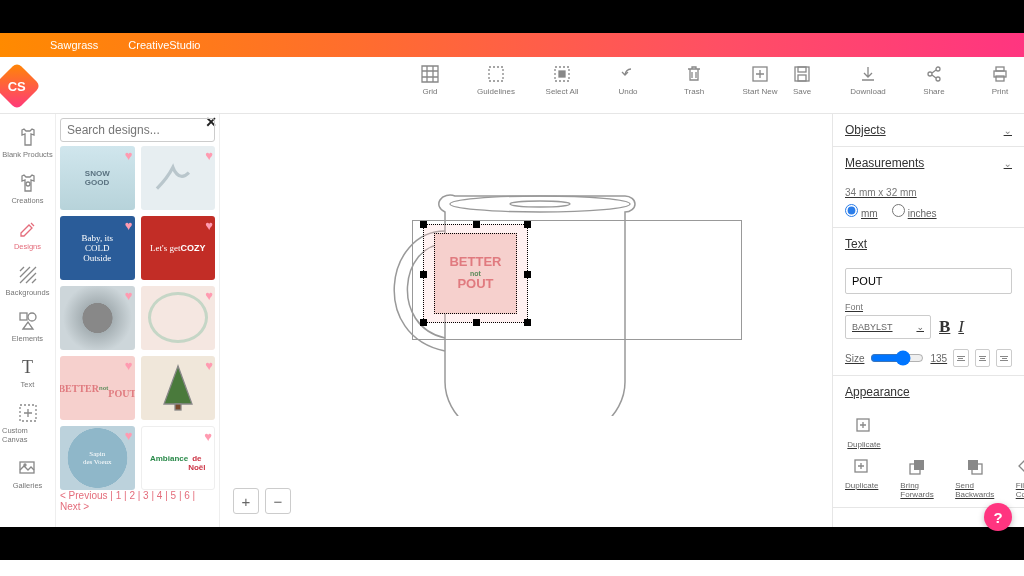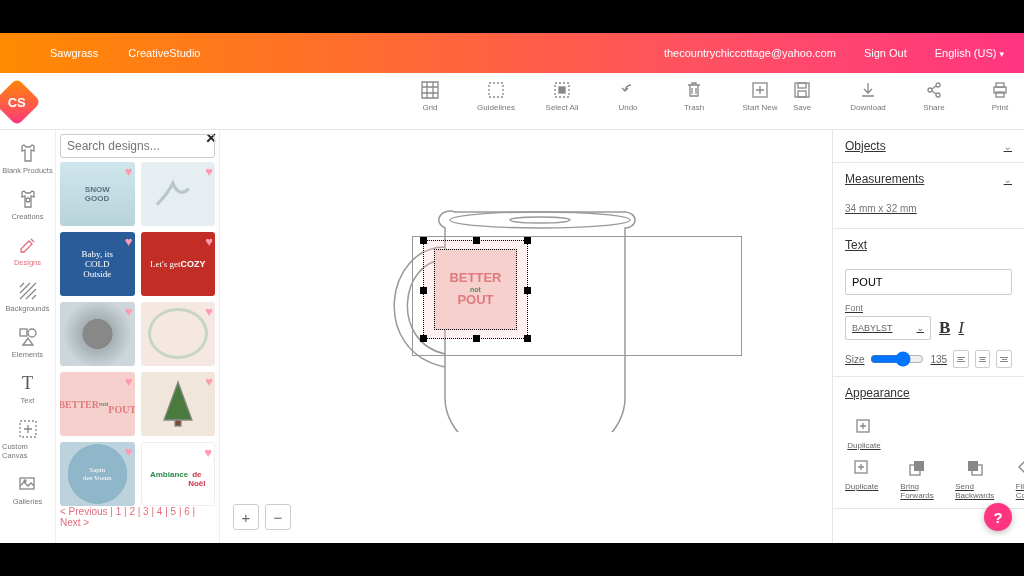--- a/index.html
+++ b/index.html
@@ -1,21 +1,21 @@
 <!DOCTYPE html>
 <html><head>
 <meta charset="utf-8">
 <style>
   * { box-sizing: border-box; margin: 0; padding: 0; font-family: Arial, Helvetica, sans-serif; }
   body { width: 1024px; height: 576px; overflow: hidden; background: #fff; }
   .letterbox-top, .letterbox-bottom { background: #000; height: 33px; width: 100%; }
 
   
   .topbar {
-    height: 40px;
+    height: 24px;
     background: linear-gradient(90deg, #ff8a00 0%, #ff6d2e 35%, #ff4f64 70%, #ff3580 100%);
     display: flex; align-items: center; color: #fff; font-size: 11px; padding: 0 20px 0 50px;
   }
   .topbar .brand-left { display: flex; gap: 30px; }
   .topbar .right { margin-left: auto; display: flex; gap: 28px; align-items: center; }
   .lang-chevron { font-size: 9px; margin-left: 3px; }
 
   
   .toolbar { height: 57px; border-bottom: 1px solid #e6e6e6; display: flex; align-items: flex-start; }
   .logobox { width: 56px; height: 57px; display: flex; align-items: center; justify-content: center; }
@@ -88,25 +88,20 @@
 </head>
 <body>
 
 <div class="letterbox-top"></div>
 
 <div class="topbar">
   <div class="brand-left">
     <span>Sawgrass</span>
     <span>CreativeStudio</span>
   </div>
-  <div class="right">
-    <span>thecountrychiccottage@yahoo.com</span>
-    <span>Sign Out</span>
-    <span><span>English (US)</span><span class="lang-chevron">▾</span></span>
-  </div>
 </div>
 
 <div class="toolbar">
   <div class="logobox">
       <div class="logo">
         <span>CS</span>
       </div>
     </div>
 
   <div class="tool-group">
@@ -351,20 +346,24 @@
           <span class="chev">⌄</span>
         </div>
     </div>
     <div class="section">
       <div class="sec-head">
           <span>Measurements</span>
           <span class="chev">⌄</span>
         </div>
       <div class="sec-body">
         <div class="dim-text">34 mm x 32 mm</div>
+        <div class="radio-row">
+          <label><input type="radio" checked="" style=""><span>mm</span></label>
+          <label><input type="radio" style=""><span>inches</span></label>
+        </div>
       </div>
     </div>
     <div class="section">
       <div class="sec-head">
           <span>Text</span>
         </div>
       <div class="sec-body">
         <input class="text-input" value="POUT" style="">
         <div style="font-size:9px;color:#777;margin-bottom:3px">Font</div>
         <div class="font-row">

